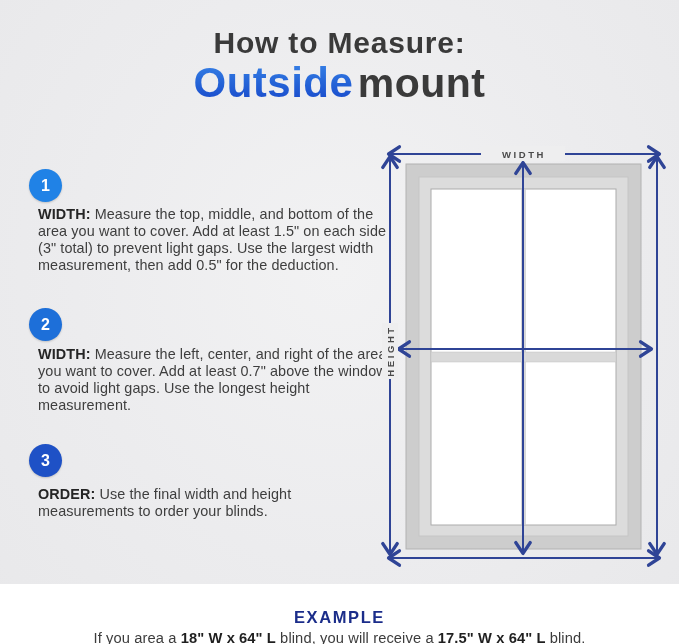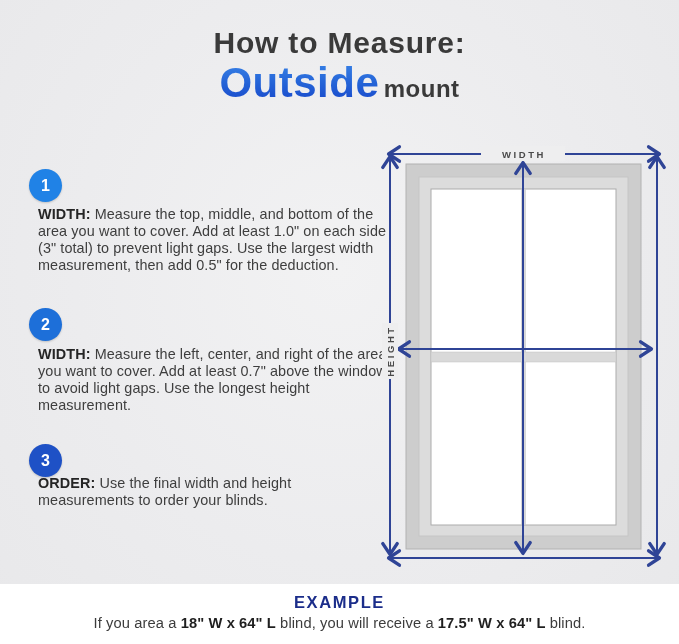--- a/index.html
+++ b/index.html
@@ -20,59 +20,59 @@
     font-size:30px; font-weight:700; line-height:34px; letter-spacing:0.8px;
   }
   .title-line2 { line-height:46px; }
   .title-highlight {
     font-size:42px; font-weight:700; letter-spacing:0.5px;
     background: linear-gradient(180deg, #3a86e8 0%, #2361d6 55%, #1745c9 100%);
     -webkit-background-clip:text; background-clip:text;
     color:transparent;
   }
   .title-suffix {
-    font-size:24px; font-weight:700; color:#3a3a3a; letter-spacing:0.5px;
+    font-size:41px; font-weight:700; color:#3a3a3a; letter-spacing:0.5px;
   }
 
   
   .step-badge {
     position:absolute; left:29px;
     width:33px; height:33px; border-radius:50%;
     display:flex; align-items:center; justify-content:center;
     color:#ffffff; font-size:16px; font-weight:700;
     box-shadow: 0 1px 2px rgba(0,0,0,0.18);
   }
   #badge-1 { top:169px; }
   #badge-2 { top:308px; }
   #badge-3 { top:444px; }
   .step-text {
     position:absolute; left:38px; width:350px;
     font-size:14.4px; line-height:1.18; color:#3e3e3e;
     letter-spacing:0.1px;
   }
   #text-1 { top:206px; }
   #text-2 { top:346px; }
-  #text-3 { top:475px; }
+  #text-3 { top:486px; }
   .step-text strong { color:#252525; font-weight:700; }
 
   
   .diagram { position:absolute; left:378px; top:135px; width:295px; height:450px; }
   .diagram svg { display:block; }
   .measure-label {
     font-size:9.5px; font-weight:700; letter-spacing:2.6px; fill:#4a4a4a;
     font-family:"Liberation Sans", sans-serif;
   }
 
   
   .footer {
     position:absolute; left:0; top:584px; width:679px; height:60px;
     background:#ffffff; text-align:center;
   }
   .footer-heading {
-    padding-top:9px;
+    padding-top:24px;
     font-size:16.5px; font-weight:700; letter-spacing:1.6px; color:#1b2d8a;
   }
   .footer-line {
     margin-top:3px;
     font-size:14.7px; color:#3c3c3c; letter-spacing:0.1px;
   }
   .footer-line b { color:#1f1f1f; font-weight:700; }
 </style>
 </head>
 <body>
@@ -82,21 +82,21 @@
   <div class="title-line2">
     <span class="title-highlight">Outside</span>
     <span class="title-suffix">mount</span>
   </div>
 </header>
 
 <div class="step-badge" id="badge-1" style="background: rgb(32, 130, 230);">
   <span>1</span>
 </div>
 <p class="step-text" id="text-1">
-  <strong>WIDTH:</strong><span> Measure the top, middle, and bottom of the area you want to cover. Add at least 1.0" on each side (3" total) to prevent light gaps. Use the largest width measurement, then add 0.5" for the deduction.</span>
+  <strong>WIDTH:</strong><span> Measure the top, middle, and bottom of the area you want to cover. Add at least 1.5" on each side (3" total) to prevent light gaps. Use the largest width measurement, then add 0.5" for the deduction.</span>
 </p>
 
 <div class="step-badge" id="badge-2" style="background: rgb(29, 111, 217);">
   <span>2</span>
 </div>
 <p class="step-text" id="text-2">
   <strong>WIDTH:</strong><span> Measure the left, center, and right of the area you want to cover. Add at least 0.7" above the window to avoid light gaps. Use the longest height measurement.</span>
 </p>
 
 <div class="step-badge" id="badge-3" style="background: rgb(30, 81, 198);">

